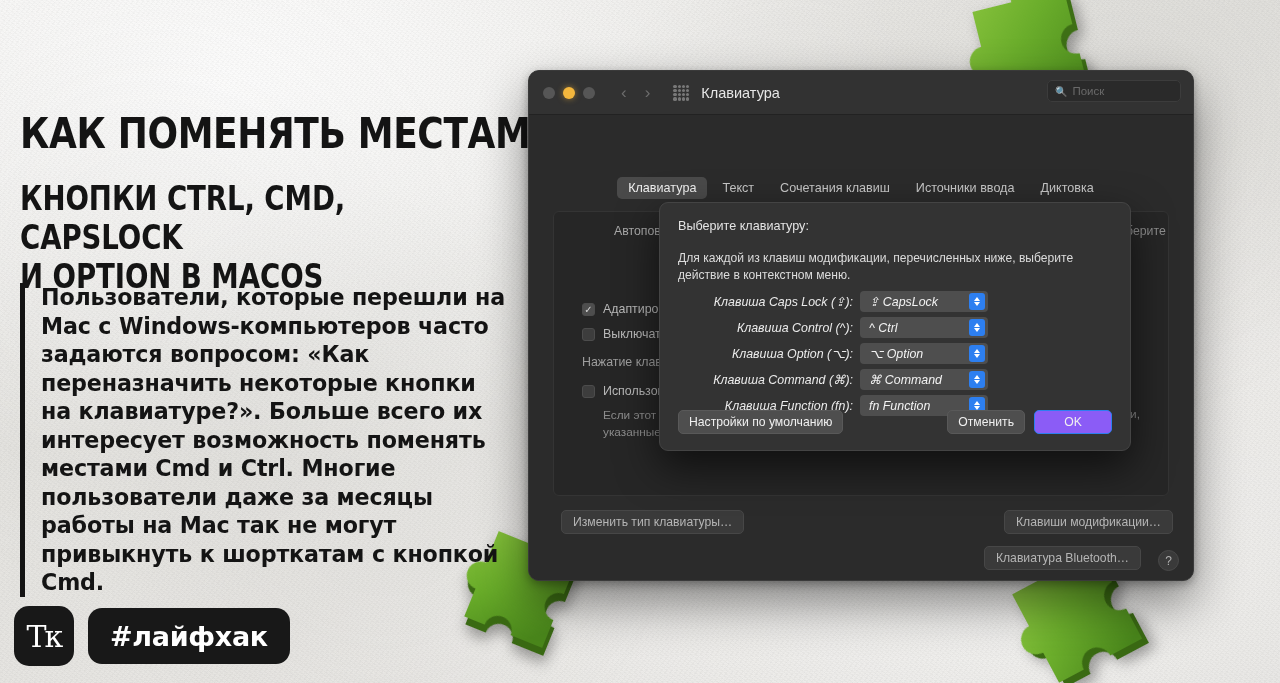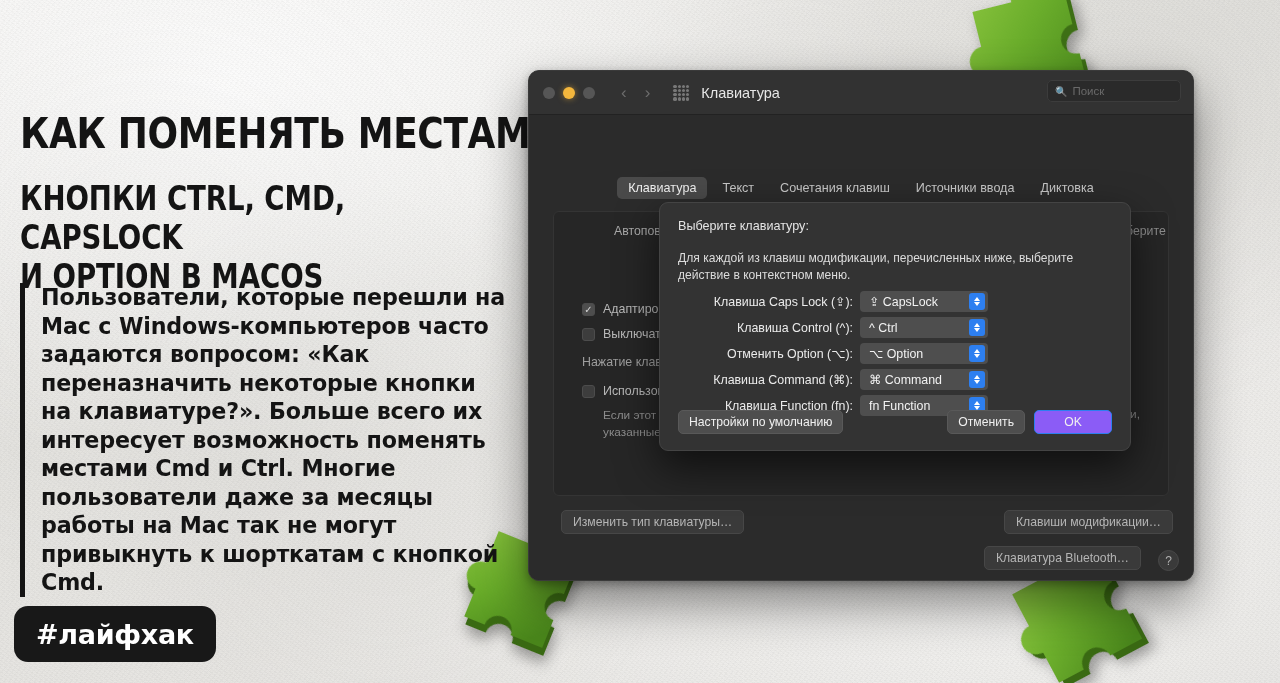--- a/index.html
+++ b/index.html
@@ -196,21 +196,21 @@
     position: absolute; right: 3px; top: 2px; width: 16px; height: 17px; border-radius: 3px;
     background: #2d7ff0; display: flex; flex-direction: column; align-items: center; justify-content: center; gap: 1px;
   }
   .popup .stepper b { display:block; width:0; height:0; border-left:3.5px solid transparent; border-right:3.5px solid transparent; }
   .popup .stepper b.up { border-bottom: 4px solid #fff; }
   .popup .stepper b.dn { border-top: 4px solid #fff; }
 
   #modal-desc { position: absolute; top: 47px; left: 18px; right: 18px; font-size: 12.1px; color: #dcdcdc; line-height: 1.42; }
 
   #mod-rows { position: absolute; top: 88px; left: 18px; right: 18px; display: flex; flex-direction: column; gap: 5px; }
-  .mod-row { display: flex; align-items: center; gap: 7px; }
+  .mod-row { display: flex; align-items: center; gap: 7px; font-style: italic; }
   .mod-row .lbl { width: 175px; text-align: right; font-size: 12.4px; color: #ebebeb; white-space: nowrap; }
   .mod-row .popup { flex: none; width: 128px; }
 
   #modal-actions { position: absolute; left: 18px; right: 18px; bottom: 16px; display: flex; align-items: center; }
   .mbtn {
     background: #4e4e4e; border-radius: 5px; color: #f0f0f0; font-size: 12.2px; padding: 4px 10px;
     border: 1px solid #595959;
   }
   #btn-defaults { margin-right: auto; }
   #btn-cancel { margin-right: 9px; }
@@ -268,20 +268,21 @@
 
 <div id="left-col">
   <div id="headline-main">КАК ПОМЕНЯТЬ МЕСТАМИ</div>
   <div id="headline-sub">КНОПКИ CTRL, CMD, CAPSLOCK<br>И OPTION В MACOS</div>
 
   <div id="body-block">
     <div id="body-text">Пользователи, которые перешли на Mac с Windows-компьютеров часто задаются вопросом: «Как переназначить некоторые кнопки на клавиатуре?». Больше всего их интересует возможность поменять местами Cmd и Ctrl. Многие пользователи даже за месяцы работы на Mac так не могут привыкнуть к шорткатам с кнопкой Cmd.</div>
   </div>
 
   <div id="brand-row">
+    <div id="brand-logo">Тк</div>
     <div id="brand-tag">#лайфхак</div>
   </div>
 </div>
 
 <div id="mac-window">
 
   <div id="titlebar">
     <span class="traffic tl-close"></span>
     <span class="traffic tl-min"></span>
     <span class="traffic tl-max"></span>
@@ -378,21 +379,21 @@
       <span class="lbl">Клавиша Control (^):</span>
       <span class="popup">
         <span>^ Ctrl</span>
         <span class="stepper">
             <b class="up"></b>
             <b class="dn"></b>
           </span>
       </span>
     </div>
     <div class="mod-row">
-      <span class="lbl">Отменить Option (⌥):</span>
+      <span class="lbl">Клавиша Option (⌥):</span>
       <span class="popup">
         <span>⌥ Option</span>
         <span class="stepper">
             <b class="up"></b>
             <b class="dn"></b>
           </span>
       </span>
     </div>
     <div class="mod-row">
       <span class="lbl">Клавиша Command (⌘):</span>

